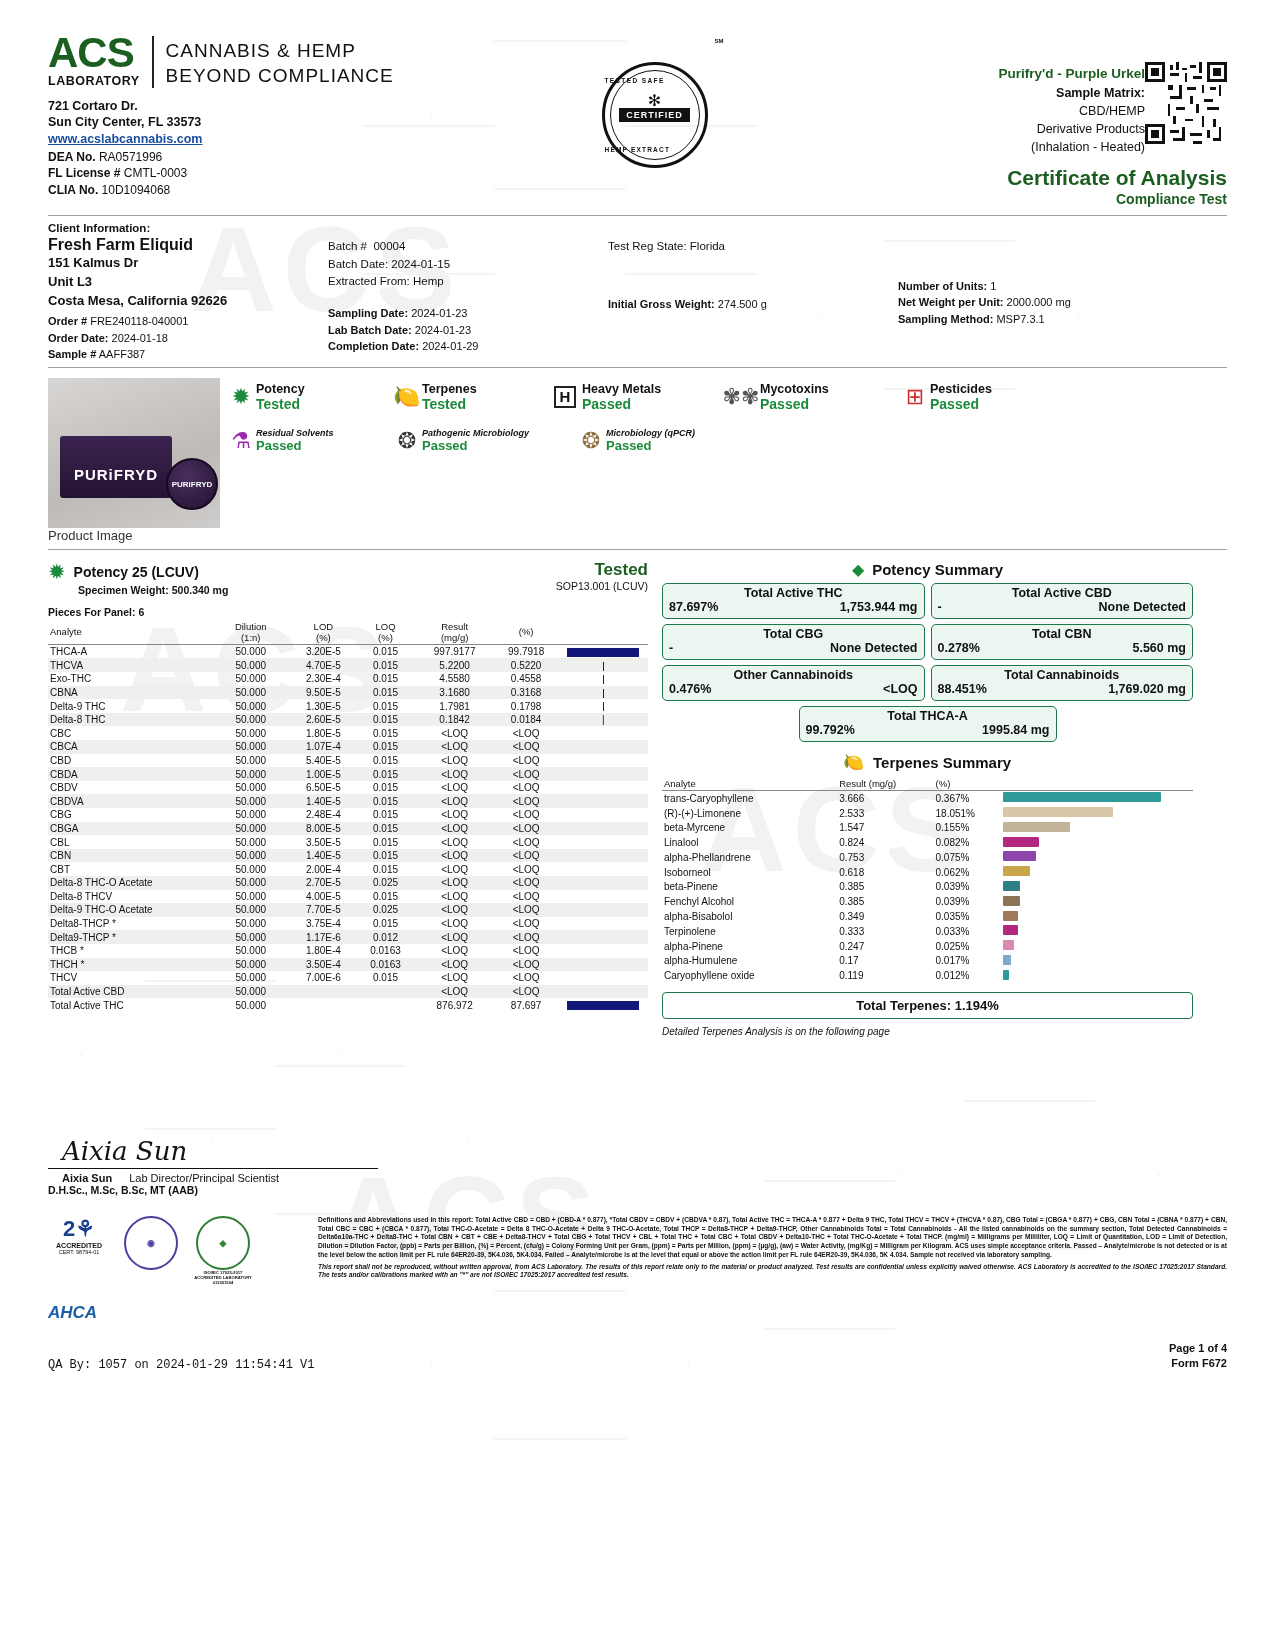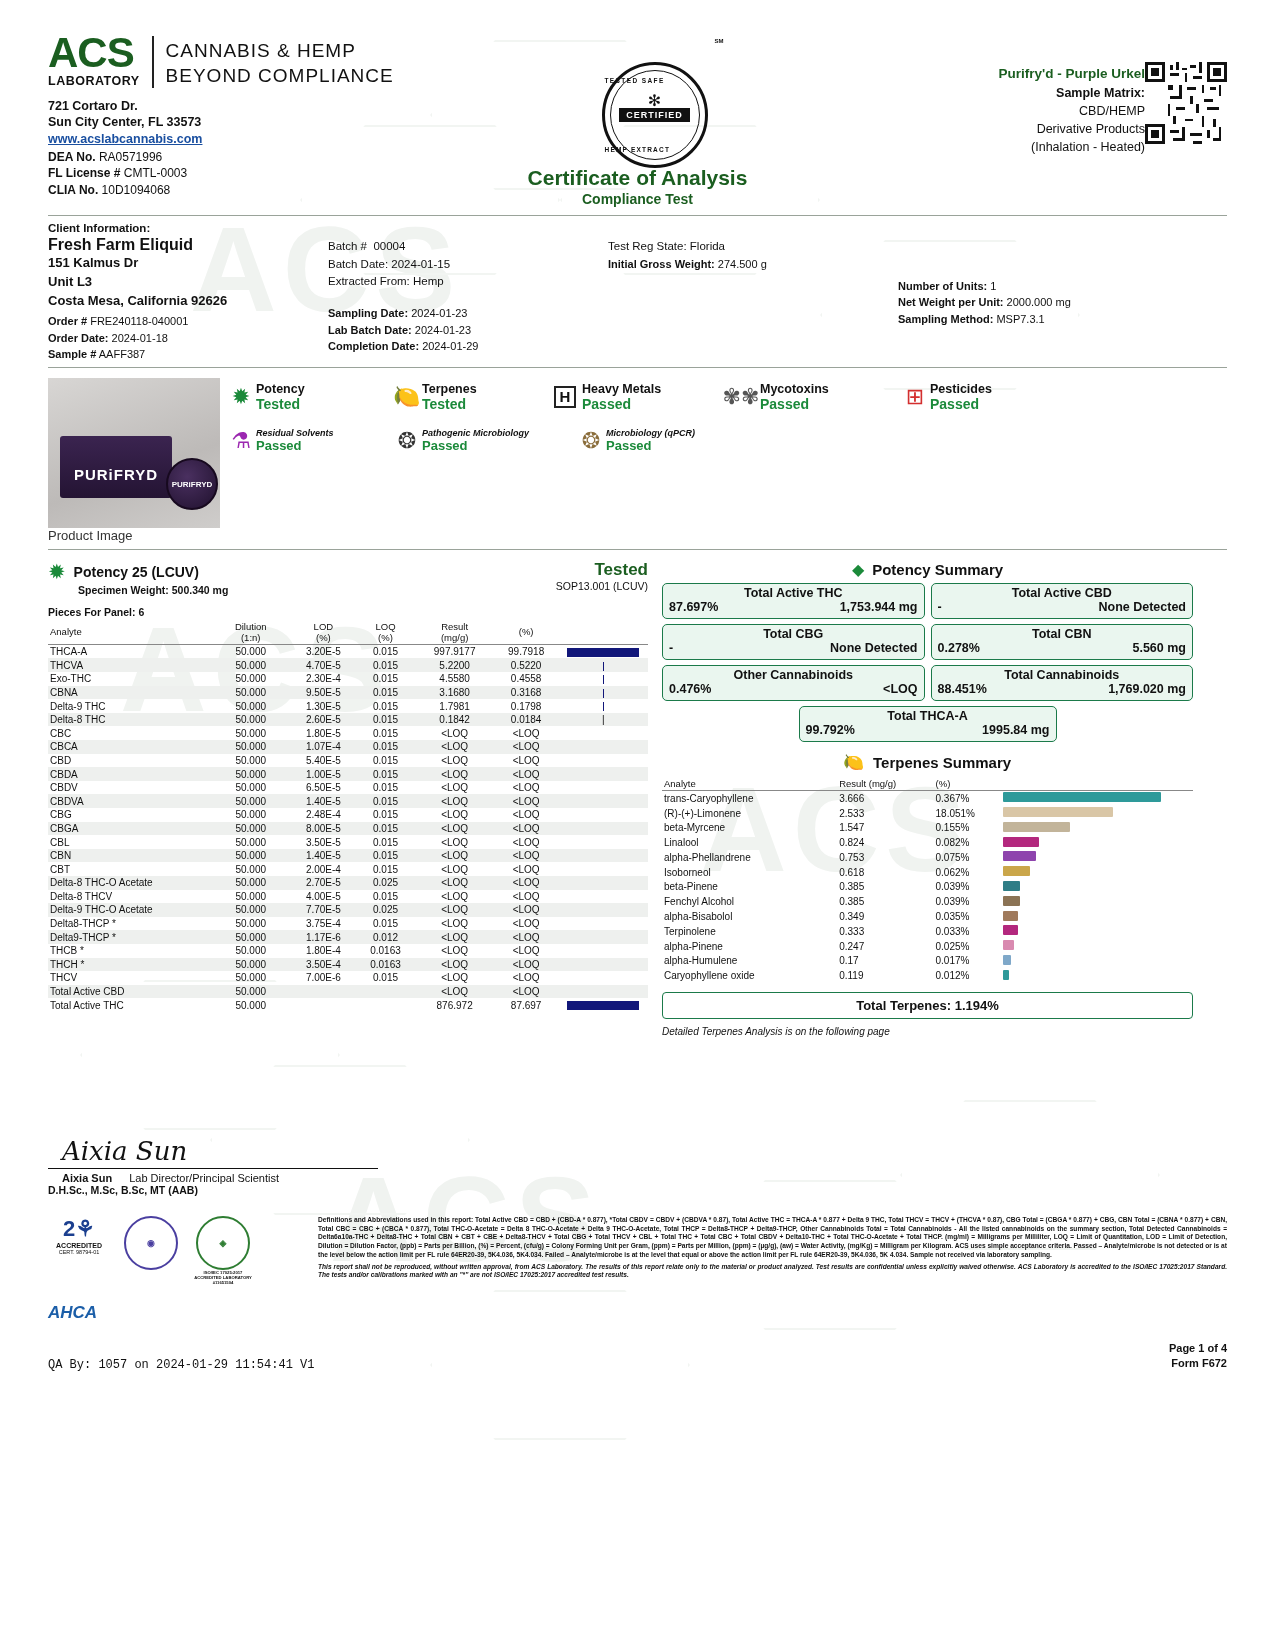--- a/index.html
+++ b/index.html
@@ -62,21 +62,21 @@
   .seal-badge { background:#111; color:#fff; font-size:9px; font-weight:bold; padding:2px 7px; letter-spacing:1px; }
   .seal-bot { font-size:6.5px; letter-spacing:1.2px; font-weight:bold; position:absolute; bottom:12px; left:0; right:0;}
   .seal-sm { position:absolute; top:4px; right:-2px; font-size:6px; font-weight:bold;}
   .leafmark { position:absolute; top:26px; left:0; right:0; text-align:center; font-size:16px; color:#111; }
 
   .sample-block { text-align:right; padding-top:30px; width:300px; font-size:12.5px; line-height:1.45;}
   .sample-title { color:#1b5e20; font-weight:bold; font-size:13.5px; }
   .qr { width:82px; height:82px; margin-top:28px; }
 
   
-  .coa-title { text-align:center; margin-top:-32px; }
+  .coa-title { text-align:right; margin-top:-32px; }
   .coa-title .t { font-size:21px; font-weight:bold; color:#1b5e20; }
   .coa-title .s { font-size:14px; font-weight:bold; color:#1b5e20; margin-top:1px;}
 
   .rule { border-top:1px solid #9aa39a; margin-top:8px; }
   .rule2 { border-top:1px solid #9aa39a; }
 
   
   .client { display:flex; margin-top:6px; }
   .col-a { width:280px; }
   .col-b { width:280px; }
@@ -357,21 +357,21 @@
         <div class="smallkv" style="margin-top:14px;">
           <div><b>Sampling Date:</b> <span>2024-01-23</span></div>
           <div><b>Lab Batch Date:</b> <span>2024-01-23</span></div>
           <div><b>Completion Date:</b> <span>2024-01-29</span></div>
         </div>
       </div>
       <div class="col-c">
         <div class="kv" style="margin-top:16px;">
           <div><b>Test Reg State:</b> <span>Florida</span></div>
         </div>
-        <div class="smallkv" style="">
+        <div class="smallkv" style="margin-top:40px;">
           <div><b>Initial Gross Weight:</b> <span>274.500 g</span></div>
         </div>
       </div>
       <div class="col-d">
         <div class="smallkv" style="margin-top:56px;">
           <div><b>Number of Units:</b> <span>1</span></div>
           <div><b>Net Weight per Unit:</b> <span>2000.000 mg</span></div>
           <div><b>Sampling Method:</b> <span>MSP7.3.1</span></div>
         </div>
       </div>

